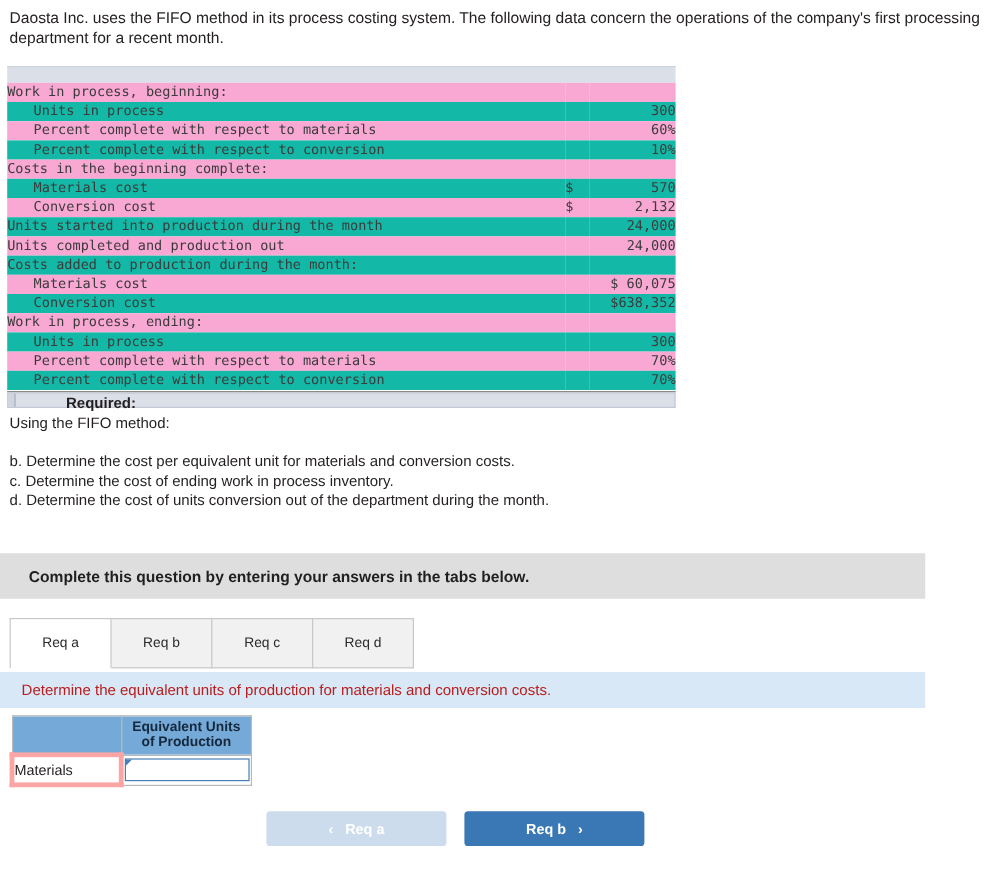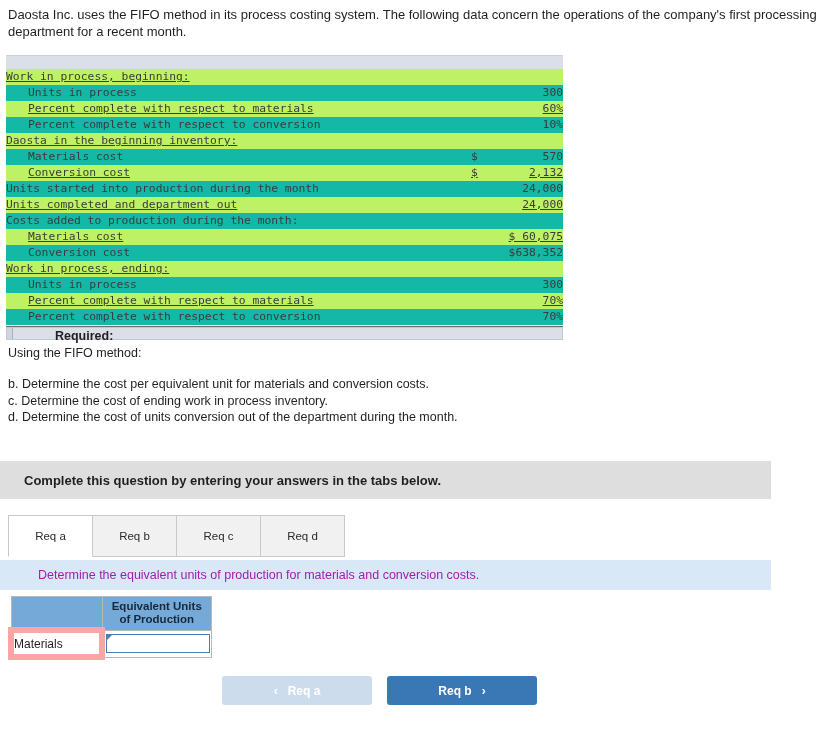--- a/index.html
+++ b/index.html
@@ -42,21 +42,21 @@
   }
   .exhibit-table {
     width: 100%;
     border-collapse: collapse;
     font-family: "DejaVu Sans Mono", "Liberation Mono", monospace;
     font-size: 11.3px;
     color: #3b3b3b;
     table-layout: fixed;
   }
   .exhibit-table tr { height: 16px; }
-  .exhibit-table tr.odd { background: #bef264; text-decoration: underline; }
+  .exhibit-table tr.odd { background: #f9a8d4; }
   .exhibit-table tr.even { background: #14b8a6; }
   .exhibit-table td {
     padding: 0;
     line-height: 16px;
     white-space: pre;
     vertical-align: middle;
   }
   .c-label { padding-left: 10px; }
   .c-label.ind1 { padding-left: 22px; }
   .c-cur {
@@ -157,22 +157,21 @@
     top: 560px;
     width: 771px;
     height: 30px;
     background: #d8e8f6;
     display: flex;
     align-items: center;
   }
   .instruction-text {
     font-size: 12.5px;
     padding-left: 18px;
-    color: #a21caf;
-    margin-left: 20px;
+    color: #b91c1c;
   }
 
   
   .answer-table {
     position: absolute;
     left: 8px;
     top: 596px;
     border-collapse: collapse;
     font-size: 12px;
     color: #231f20;
@@ -191,21 +190,21 @@
     border: 1px solid #b9b9b9;
     text-align: center;
     font-weight: bold;
     font-size: 11.5px;
     line-height: 13px;
     color: #16283c;
     padding: 0 2px;
   }
   .ans-row-label {
     height: 21px;
-    border: 6px solid #fca5a5;
+    border: 4px solid #fca5a5;
     background: #ffffff;
     padding-left: 4px;
     font-size: 12px;
   }
   .ans-cell {
     height: 21px;
     border: 1px solid #b9b9b9;
     background: #ffffff;
     padding: 0;
   }
@@ -284,41 +283,41 @@
           <td class="c-label ind1">Percent complete with respect to materials</td>
           <td class="c-cur"></td>
           <td class="c-val">60%</td>
         </tr>
         <tr class="even">
           <td class="c-label ind1">Percent complete with respect to conversion</td>
           <td class="c-cur"></td>
           <td class="c-val">10%</td>
         </tr>
         <tr class="odd">
-          <td class="c-label">Daosta in the beginning inventory:</td>
+          <td class="c-label">Costs in the beginning complete:</td>
           <td class="c-cur"></td>
           <td class="c-val"></td>
         </tr>
         <tr class="even">
           <td class="c-label ind1">Materials cost</td>
           <td class="c-cur">$</td>
           <td class="c-val">570</td>
         </tr>
         <tr class="odd">
           <td class="c-label ind1">Conversion cost</td>
           <td class="c-cur">$</td>
           <td class="c-val">2,132</td>
         </tr>
         <tr class="even">
           <td class="c-label">Units started into production during the month</td>
           <td class="c-cur"></td>
           <td class="c-val">24,000</td>
         </tr>
         <tr class="odd">
-          <td class="c-label">Units completed and department out</td>
+          <td class="c-label">Units completed and production out</td>
           <td class="c-cur"></td>
           <td class="c-val">24,000</td>
         </tr>
         <tr class="even">
           <td class="c-label">Costs added to production during the month:</td>
           <td class="c-cur"></td>
           <td class="c-val"></td>
         </tr>
         <tr class="odd">
           <td class="c-label ind1">Materials cost</td>

